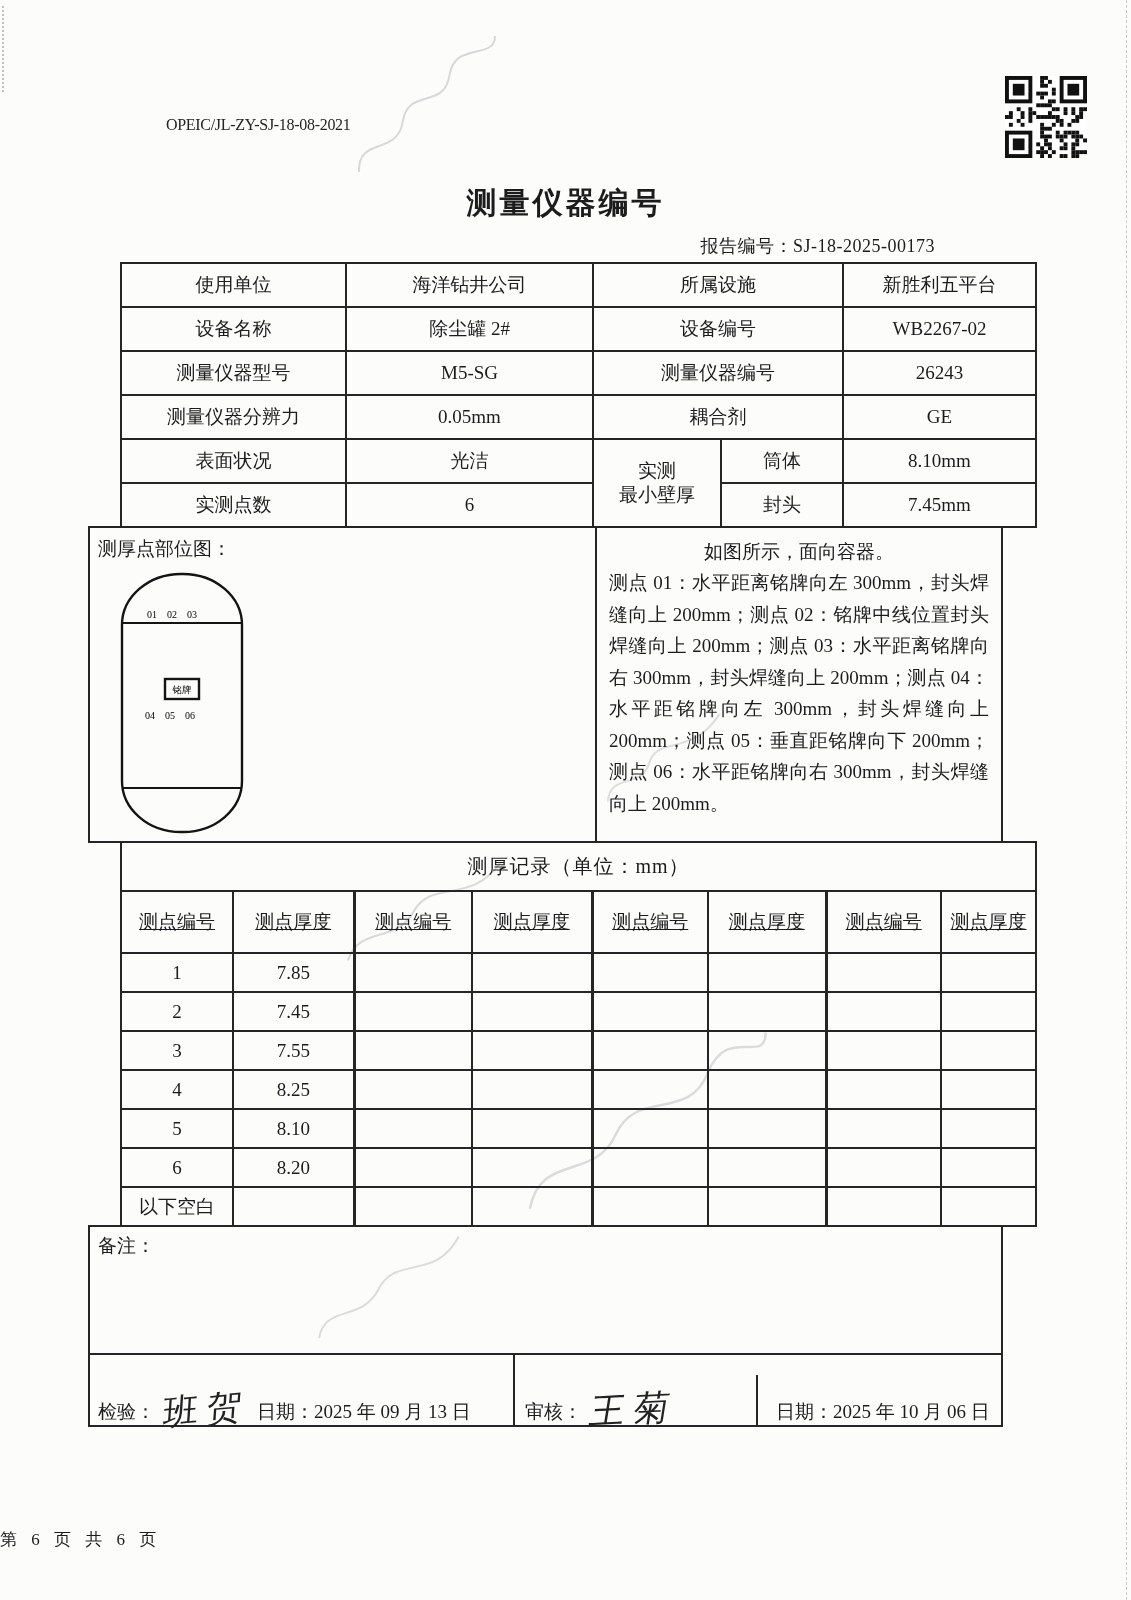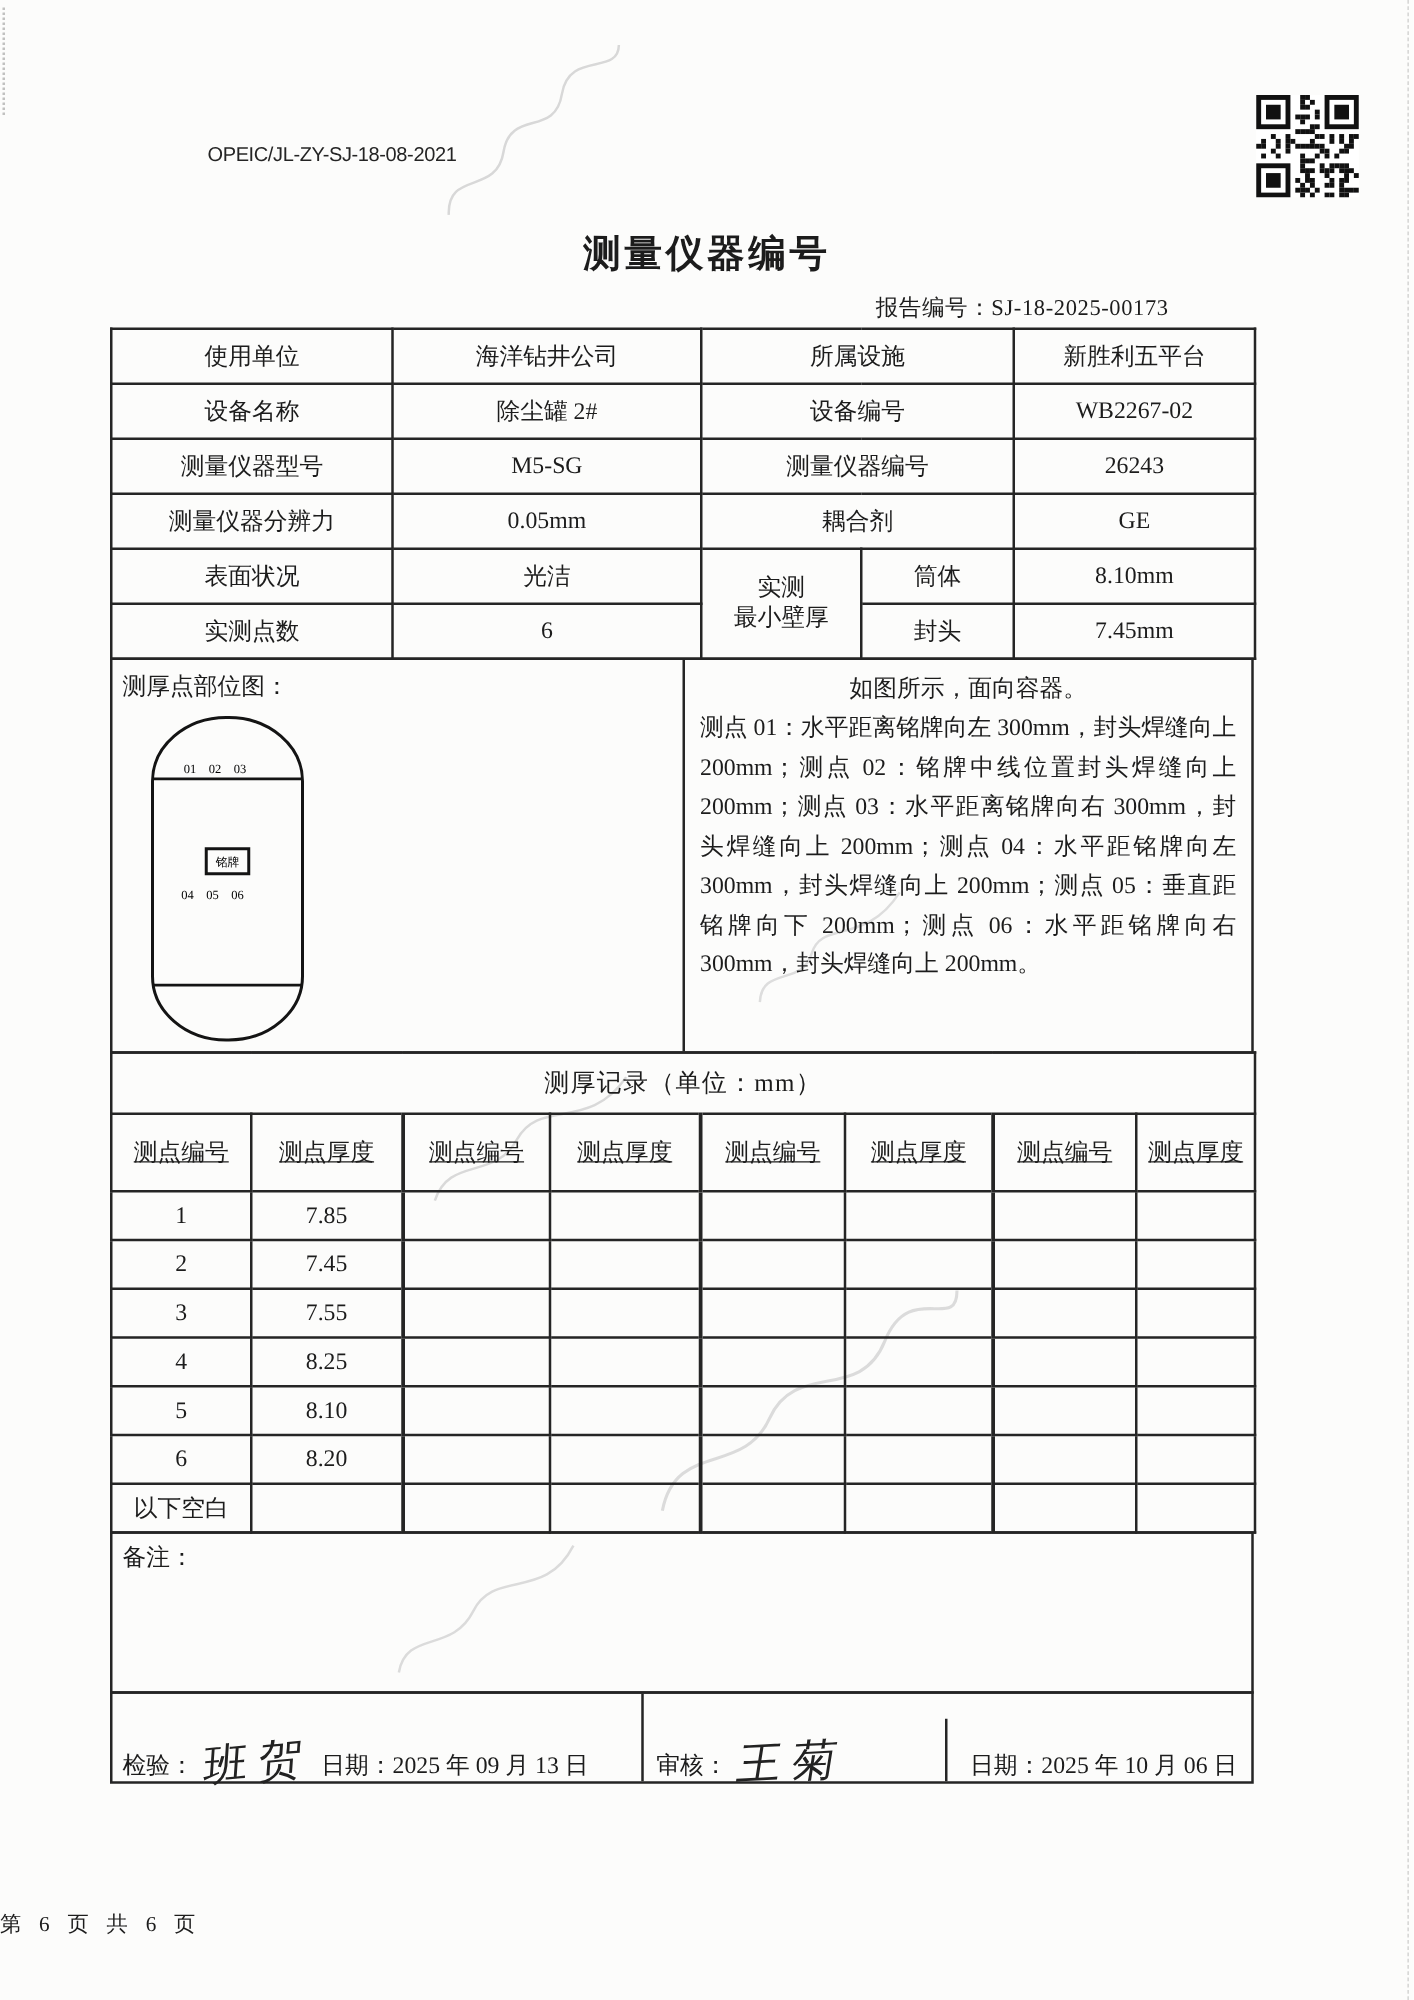--- a/index.html
+++ b/index.html
@@ -1,35 +1,35 @@
 <!DOCTYPE html>
 <html><head>
 <meta charset="utf-8">
 <style>
   html,body{margin:0;padding:0;background:#ffffff;}
   .page{
     position:relative;width:1131px;height:1600px;background:#fcfcfb;overflow:hidden;
     font-family:"Liberation Serif","DejaVu Serif",serif;color:#1c1c1c;
   }
   
-  .doc-code{position:absolute;left:166px;top:116px;font-family:Liberation Sans, sans-serif;
+  .doc-code{position:absolute;left:166px;top:116px;font-family:Liberation Serif, serif;
     font-size:16px;letter-spacing:-0.3px;color:#242424;}
   .title{position:absolute;left:0;right:0;top:183px;text-align:center;font-size:30px;font-weight:bold;letter-spacing:3px;}
   .report-no{position:absolute;right:196px;top:234px;font-size:18px;letter-spacing:0.5px;}
   .qr{position:absolute;left:1003px;top:76px;width:86px;height:82px;}
   
   .sheet{position:absolute;left:88px;top:262px;width:915px;}
   .sheet > * + *{margin-top:-2px;}
-  table.t{width:100%;border-collapse:collapse;table-layout:fixed;}
+  table.t{width:100%;border-collapse:collapse;table-layout:fixed;margin-left:32px;}
   table.t td{border:2px solid #252525;text-align:center;font-size:19px;padding:0 2px;overflow:hidden;}
   table.info td{height:42px;}
   .minwall div{line-height:24px;}
   
   .diagram-row{display:flex;border:2px solid #252525;height:317px;box-sizing:border-box;background:transparent;}
-  .diagram-cell{width:458px;border-right:2px solid #252525;box-sizing:border-box;position:relative;}
+  .diagram-cell{width:507px;border-right:2px solid #252525;box-sizing:border-box;position:relative;}
   .diagram-label{font-size:19px;padding:8px 0 0 8px;text-align:left;}
   .capsule-svg{position:absolute;left:30px;top:44px;}
   .note-cell{flex:1;padding:8px 12px 0 12px;box-sizing:border-box;text-align:left;}
   .note-intro{font-size:19px;line-height:31px;text-align:center;}
   .note-body{font-size:19px;line-height:31.5px;text-align:justify;}
   
   table.rec td.rec-title{height:47px;font-size:20px;letter-spacing:1px;}
   table.rec td.hdr{height:60px;text-decoration:underline;}
   table.rec td.cell{height:37px;font-size:19px;}
   table.rec td.pair-end{border-right-width:3.5px;}

